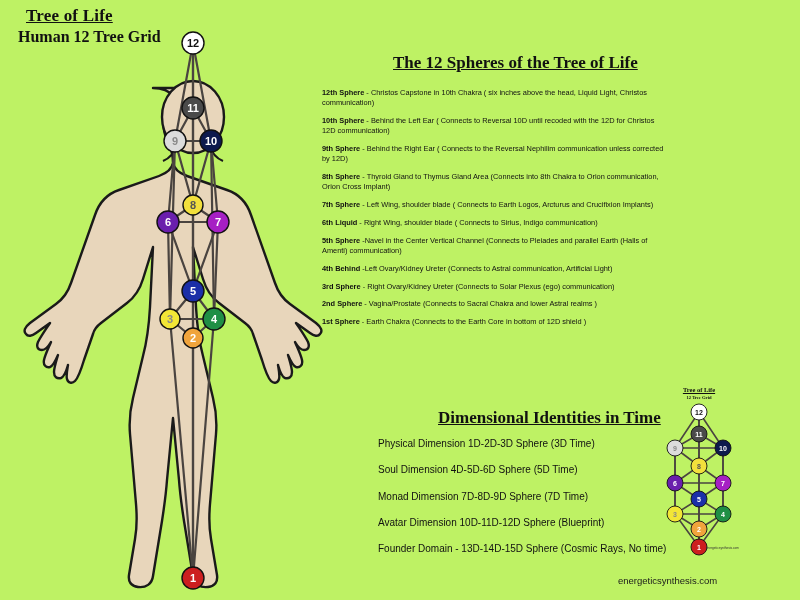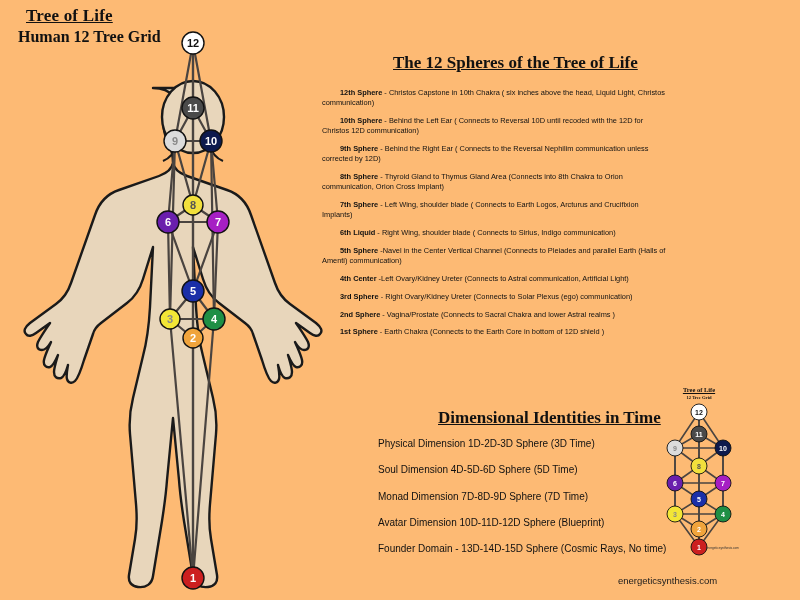--- a/index.html
+++ b/index.html
@@ -4,21 +4,21 @@
 <style>
   html, body {
     margin: 0;
     padding: 0;
     background: #ffffff;
   }
   #page {
     position: relative;
     width: 800px;
     height: 600px;
-    background: #fdba74;
+    background: #bef264;
     overflow: hidden;
     font-family: "Liberation Sans", sans-serif;
   }
 
   
   .title-main {
     position: absolute;
     left: 26px;
     top: 6px;
     font-family: "Liberation Serif", serif;
@@ -59,21 +59,20 @@
   }
   .sphere-entry {
     font-size: 7.4px;
     line-height: 1.38;
     color: #111;
     margin-bottom: 7.6px;
     text-align: left;
   }
   .sphere-entry .lbl {
     font-weight: bold;
-    margin-left: 18px;
   }
 
   
   #dims-list {
     position: absolute;
     left: 378px;
     top: 437px;
     width: 290px;
   }
   .dim-entry {
@@ -315,21 +314,21 @@
 
   <div class="panel-heading" id="spheres-heading">The 12 Spheres of the Tree of Life</div>
   <div id="spheres-list">
       <div class="sphere-entry"><span class="lbl">12th Sphere</span><span> - Christos Capstone in 10th Chakra ( six inches above the head, Liquid Light, Christos communication)</span></div>
       <div class="sphere-entry"><span class="lbl">10th Sphere</span><span> - Behind the Left Ear ( Connects to Reversal 10D until recoded with the 12D for Christos 12D communication)</span></div>
       <div class="sphere-entry"><span class="lbl">9th Sphere</span><span> - Behind the Right Ear ( Connects to the Reversal Nephilim communication unless corrected by 12D)</span></div>
       <div class="sphere-entry"><span class="lbl">8th Sphere</span><span> - Thyroid Gland to Thymus Gland Area  (Connects into 8th Chakra to Orion communication, Orion Cross Implant)</span></div>
       <div class="sphere-entry"><span class="lbl">7th Sphere</span><span> - Left Wing, shoulder blade ( Connects to Earth Logos, Arcturus and Crucifixion Implants)</span></div>
       <div class="sphere-entry"><span class="lbl">6th Liquid</span><span> - Right Wing, shoulder blade ( Connects to Sirius, Indigo communication)</span></div>
       <div class="sphere-entry"><span class="lbl">5th Sphere</span><span> -Navel in the Center Vertical Channel (Connects to Pleiades and parallel Earth (Halls of Amenti) communication)</span></div>
-      <div class="sphere-entry"><span class="lbl">4th Center</span><span> -Left Ovary/Kidney Ureter (Connects to Astral communication, Artificial Light)</span></div>
+      <div class="sphere-entry"><span class="lbl">4th Behind</span><span> -Left Ovary/Kidney Ureter (Connects to Astral communication, Artificial Light)</span></div>
       <div class="sphere-entry"><span class="lbl">3rd Sphere</span><span> - Right Ovary/Kidney Ureter (Connects to Solar Plexus (ego) communication)</span></div>
       <div class="sphere-entry"><span class="lbl">2nd Sphere</span><span> - Vagina/Prostate (Connects to Sacral Chakra and lower Astral realms )</span></div>
       <div class="sphere-entry"><span class="lbl">1st Sphere</span><span> - Earth Chakra  (Connects to the Earth Core in bottom of 12D shield )</span></div>
     </div>
 
   <div class="panel-heading" id="dims-heading">Dimensional Identities in Time</div>
   <div id="dims-list">
       <div class="dim-entry">Physical Dimension 1D-2D-3D Sphere (3D Time)</div>
       <div class="dim-entry">Soul Dimension 4D-5D-6D Sphere (5D Time)</div>
       <div class="dim-entry">Monad Dimension 7D-8D-9D Sphere (7D Time)</div>

